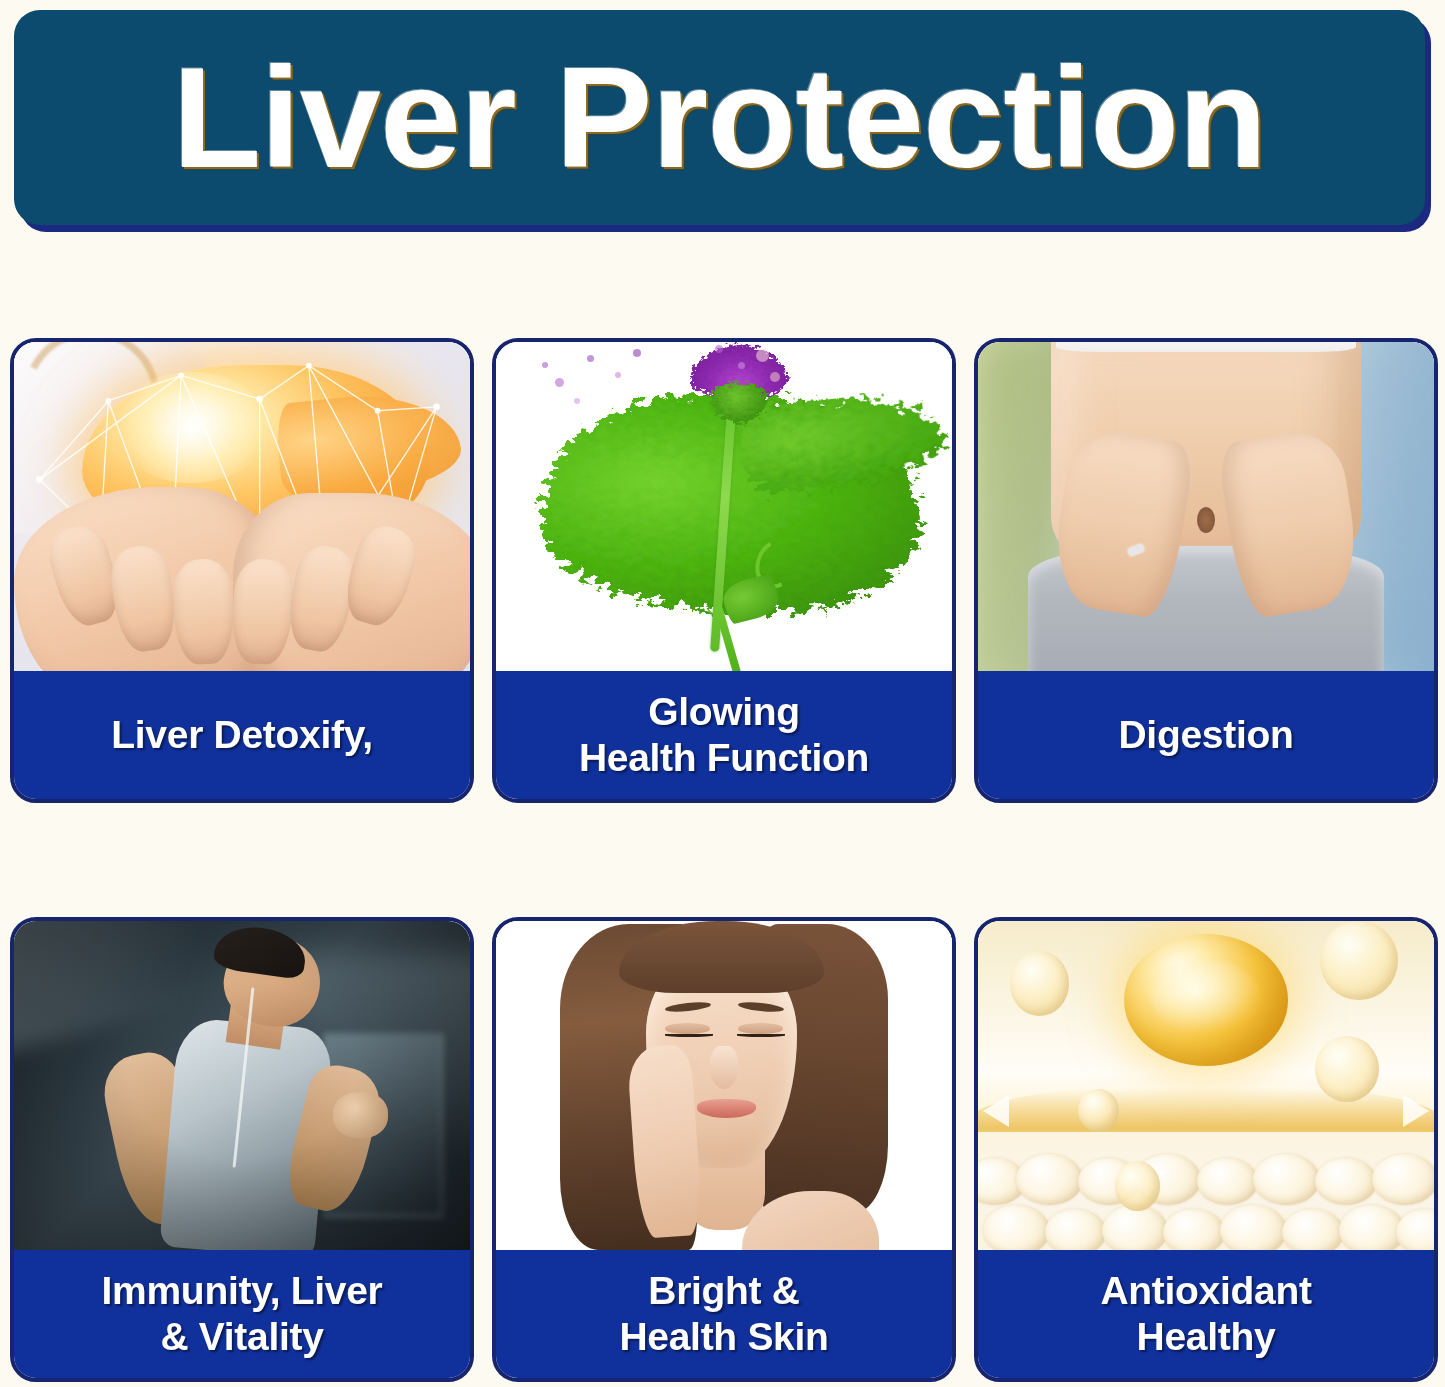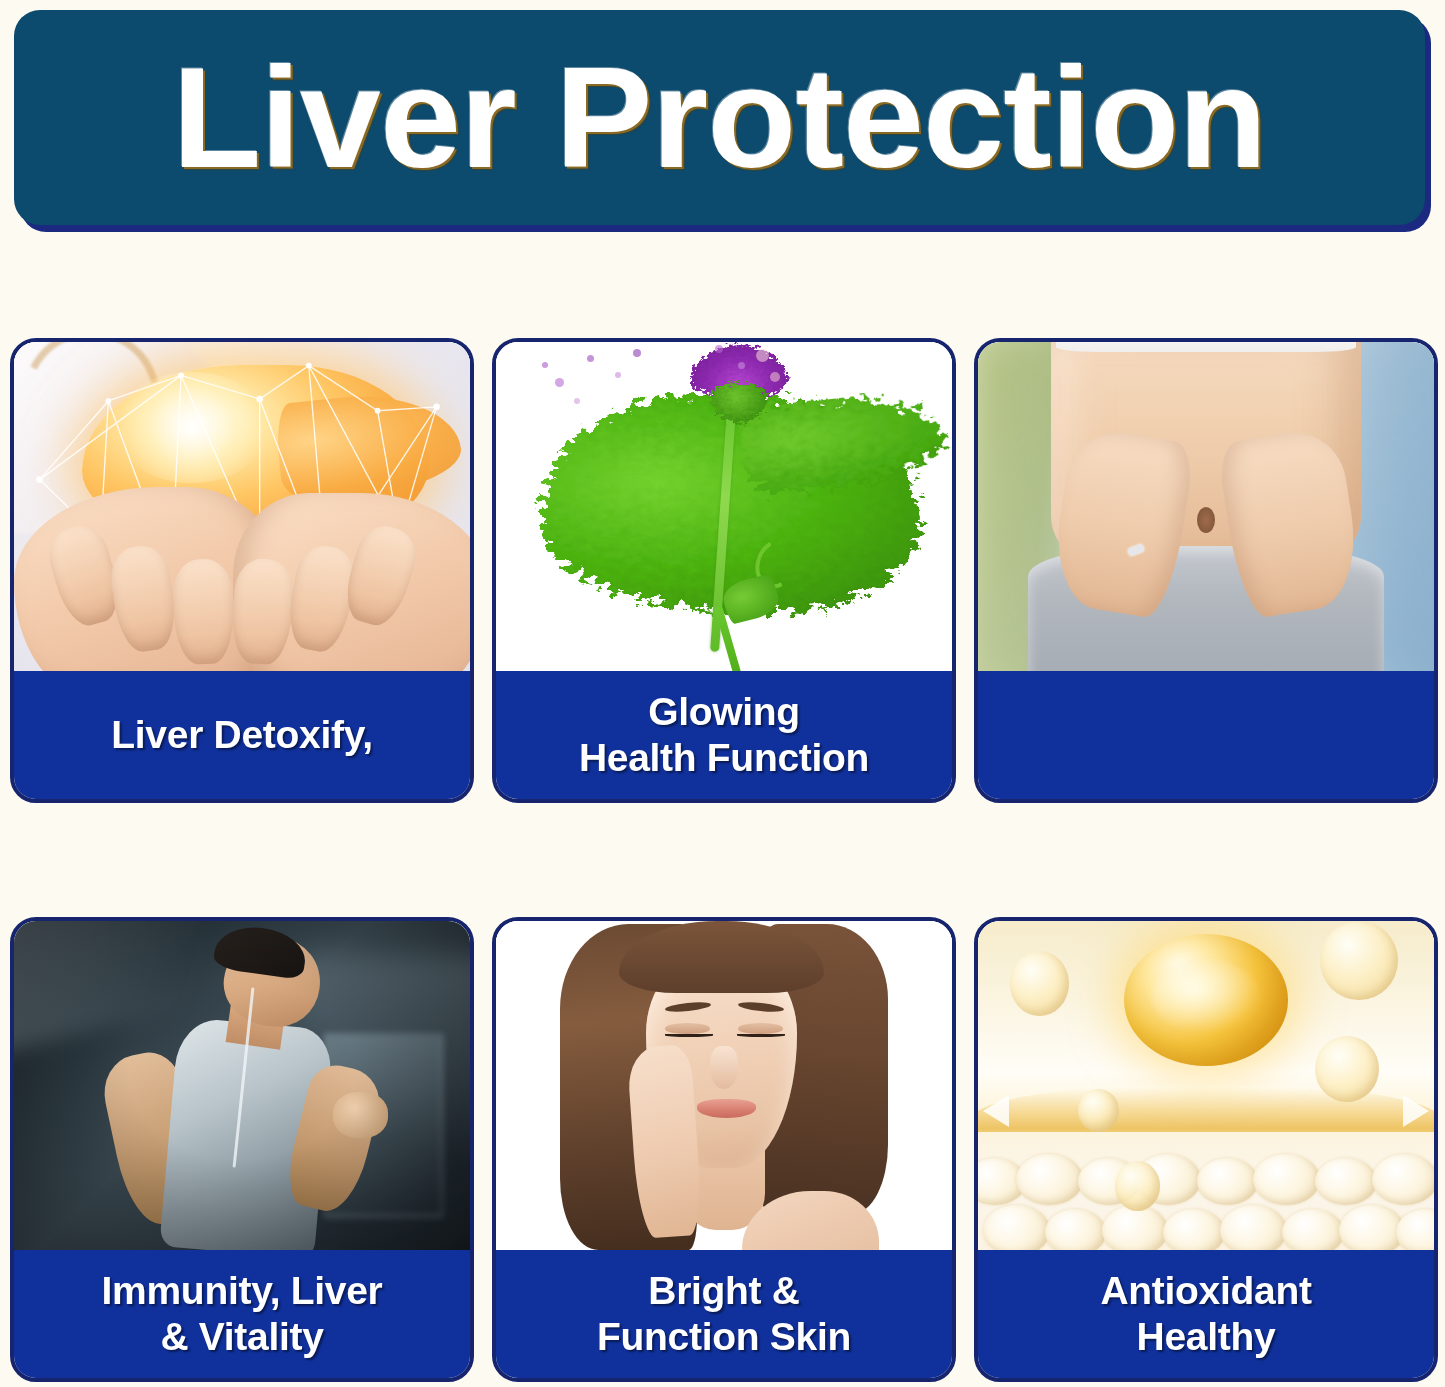--- a/index.html
+++ b/index.html
@@ -650,20 +650,21 @@
         <div class="a3-blur"></div>
         <div class="a3-torso"></div>
         <div class="a3-bra"></div>
         <div class="a3-pants"></div>
         <div class="a3-hand a3-handL"></div>
         <div class="a3-hand a3-handR"></div>
         <div class="a3-navel"></div>
         <div class="a3-ring"></div>
       </div>
       <div class="card-label">
+        <span class="ln">Digestion</span>
       </div>
     </div>
 
     <div class="card">
       <div class="card-media">
         <div class="fill a4-bg"></div>
         <div class="a4-light"></div>
         <div class="a4-light2"></div>
         <div class="a4-mirror"></div>
         <div class="a4-armL"></div>
@@ -696,21 +697,21 @@
         <div class="a5-lid a5-lidL"></div>
         <div class="a5-lid a5-lidR"></div>
         <div class="a5-lash a5-lashL"></div>
         <div class="a5-lash a5-lashR"></div>
         <div class="a5-nose"></div>
         <div class="a5-lips"></div>
         <div class="a5-hand"></div>
       </div>
       <div class="card-label">
         <span class="ln">Bright &amp;</span>
-        <span class="ln">Function Skin</span>
+        <span class="ln">Health Skin</span>
       </div>
     </div>
 
     <div class="card">
       <div class="card-media">
         <div class="fill a6-bg"></div>
         <div class="a6-surface"></div>
         <div class="a6-deep"></div>
         <div class="a6-cells">
           <div class="a6-cell" style="left:-1%;  top:6%;  width:13%; height:42%;"></div>

